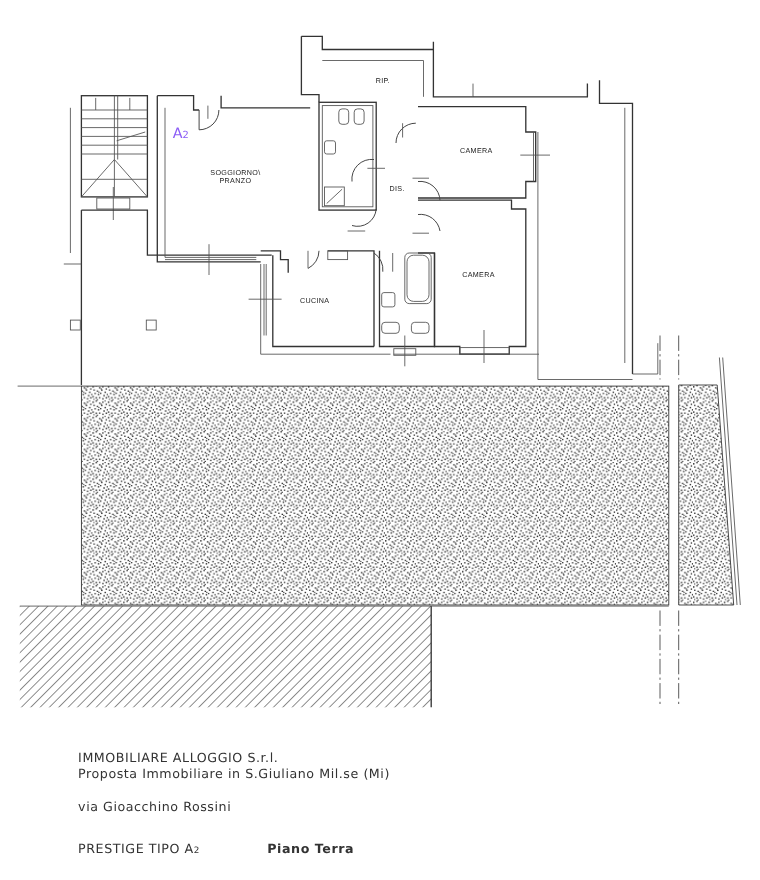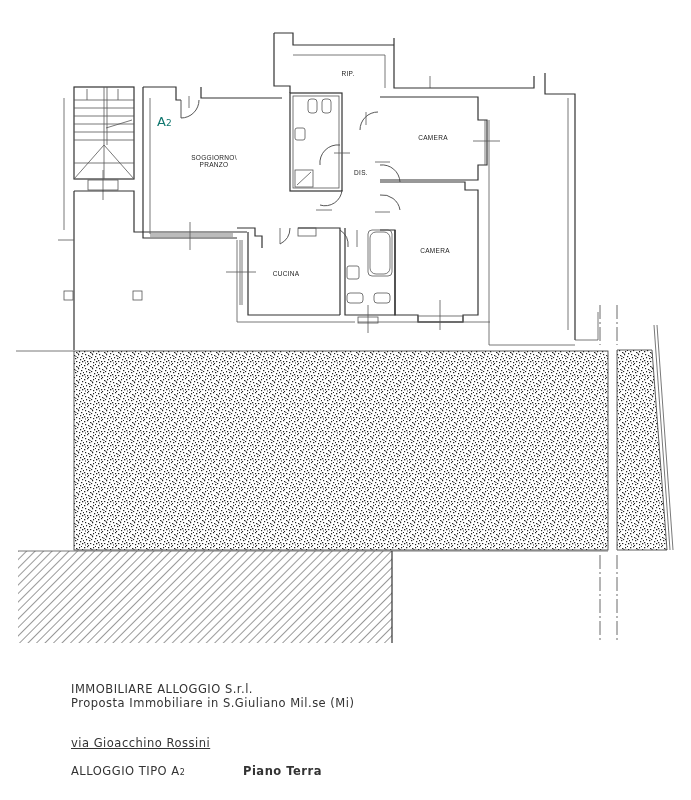--- a/index.html
+++ b/index.html
@@ -2,21 +2,21 @@
 <html><head>
 <meta charset="utf-8">
 <style>
   html, body { margin: 0; padding: 0; background: #ffffff; }
   body { width: 691px; height: 800px; position: relative; overflow: hidden; font-family: "Liberation Sans", sans-serif; }
   #plan { position: absolute; left: 0; top: 0; width: 691px; height: 800px; }
   .wall { fill: none; stroke: #333; stroke-width: 1.2; }
   .thin { fill: none; stroke: #555; stroke-width: 0.8; }
   .door { fill: none; stroke: #444; stroke-width: 0.9; }
   .room-label { position: absolute; font-size: 6.5px; color: #222; letter-spacing: 0.3px; text-align: center; line-height: 7px; }
-  .unit-tag { position: absolute; font-size: 13px; color: #0f766e; font-family: "DejaVu Sans", sans-serif; }
+  .unit-tag { position: absolute; font-size: 13px; color: #8b5cf6; font-family: "DejaVu Sans", sans-serif; }
   .unit-tag sub { font-size: 9px; vertical-align: baseline; }
   .title-block { position: absolute; left: 71px; top: 682px; color: #333; font-family: "DejaVu Sans", sans-serif; font-size: 11.5px; letter-spacing: 0.5px; }
   .tb-line { position: absolute; white-space: nowrap; }
 </style>
 </head>
 <body>
 
 <svg id="plan" viewBox="0 0 691 800" xmlns="http://www.w3.org/2000/svg">
   <defs>
     <pattern id="stipple" width="14" height="14" patternUnits="userSpaceOnUse">
@@ -194,18 +194,18 @@
 </div>
 <div class="room-label" style="left:333px; top:70px; width:30px;">RIP.</div>
 <div class="room-label" style="left:349px; top:169px; width:24px;">DIS.</div>
 <div class="room-label" style="left:408px; top:134px; width:50px;">CAMERA</div>
 <div class="room-label" style="left:410px; top:247px; width:50px;">CAMERA</div>
 <div class="room-label" style="left:266px; top:270px; width:40px;">CUCINA</div>
 
 <div class="title-block">
   <div class="tb-line" style="top:0px;">IMMOBILIARE ALLOGGIO S.r.l.</div>
   <div class="tb-line" style="top:14px;">Proposta Immobiliare in S.Giuliano Mil.se (Mi)</div>
-  <div class="tb-line" style="top:54px;text-decoration:underline;">via Gioacchino Rossini</div>
+  <div class="tb-line" style="top:44px;">via Gioacchino Rossini</div>
   <div class="tb-line" style="top:82px;">
-    <span>ALLOGGIO TIPO A</span><sub style="font-size:8px; vertical-align:baseline;">2</sub>
+    <span>PRESTIGE TIPO A</span><sub style="font-size:8px; vertical-align:baseline;">2</sub>
   </div>
   <div class="tb-line" style="top:82px; left:172px;font-weight:bold;">Piano Terra</div>
 </div>
 
 </body></html>

